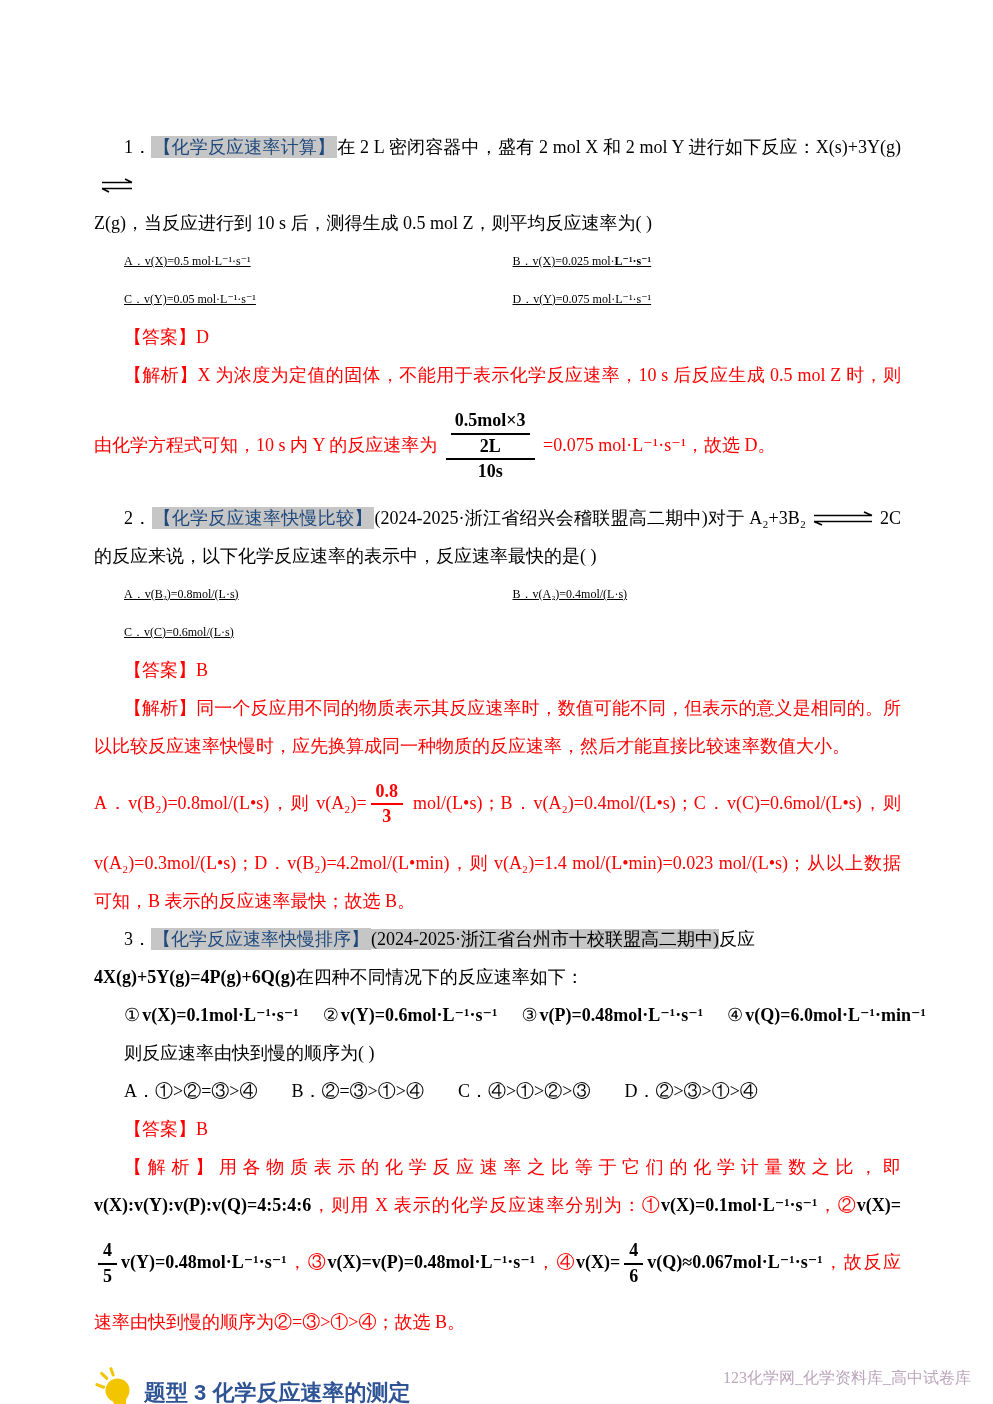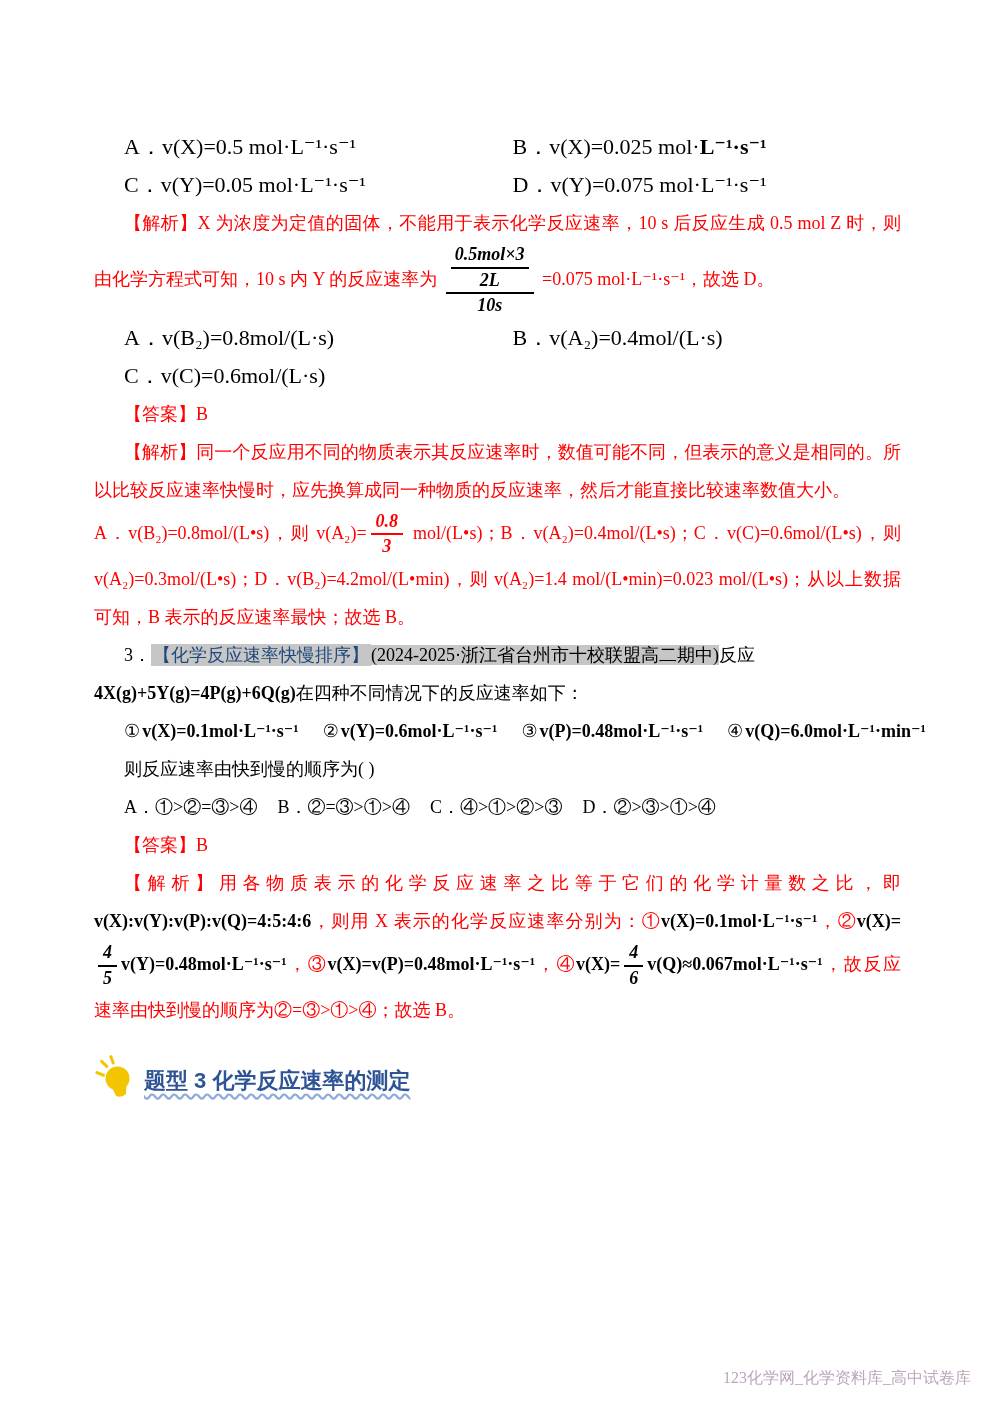--- a/index.html
+++ b/index.html
@@ -14,31 +14,31 @@
 
   .para { font-size:18px; line-height:38px; text-align:justify; }
   .indent { text-indent:30px; }
   .red { color:#ff0000; }
   .mb { font-weight:bold; color:#000; }           
   .tag {
     color:#1f497d; background:#c6c6c6; padding:1px 2px;
   }
   .hl { background:#c6c6c6; }
 
-  .opt-row { display:flex; font-size:22px; line-height:38px; padding-left:30px; }
+  .opt-row { display:flex; font-size:12px; line-height:38px; padding-left:30px;text-decoration:underline; }
   .opt-row .half { flex:0 0 50%; }
-  .q3-opts { display:flex; gap:20px; font-size:18px; line-height:38px; padding-left:30px;text-align:right; }
+  .q3-opts { display:flex; gap:34px; font-size:18px; line-height:38px; padding-left:30px;text-align:right; }
 
   .items-row { display:flex; gap:24px; font-size:18px; line-height:38px; padding-left:30px; }
   .items-row .circ { margin-right:2px; }
 
   
   .frac {
     display:inline-block; vertical-align:middle; text-align:center;
-    line-height:1.2; font-weight:bold; margin:2px 4px; text-indent:0;font-style:italic;
+    line-height:1.2; font-weight:bold; margin:16px 4px; text-indent:0;
   }
   .frac > .frac-top { display:block; border-bottom:2px solid currentColor; padding:0 5px 1px; }
   .frac > .frac-bot { display:block; padding:1px 5px 0; }
   .frac.black { color:#000; }
   .frac .frac-inner { display:inline-block; text-align:center; }
   .frac .frac-inner .frac-top { display:block; border-bottom:2px solid currentColor; padding:0 4px 1px; }
   .frac .frac-inner .frac-bot { display:block; padding:1px 4px 0; }
 
   
   .eq-arrow { display:inline-block; vertical-align:-2px; margin:0 6px; }
@@ -62,45 +62,59 @@
     position:absolute; right:22px; top:1368px;
     font-size:16px; color:#bca6bc;
   }
 </style>
 </head>
 <body>
 
 <div class="page">
   <div class="content">
 
+    <p class="para indent">
+      <span>1．</span><span class="tag">【化学反应速率计算】</span><span>在 2 L 密闭容器中，盛有 2 mol X 和 2 mol Y 进行如下反应：X(s)+3Y(g)</span><span class="eq-arrow"><svg width="34" height="15" viewBox="0 0 34 15">
+            <path d="M2 4.5 H32 M32 4.5 l-7 -3.5" fill="none" stroke="#000" stroke-width="1.6"></path>
+            <path d="M32 10.5 H2 M2 10.5 l7 3.5" fill="none" stroke="#000" stroke-width="1.6"></path>
+          </svg></span><br>
+      <span>Z(g)，当反应进行到 10 s 后，测得生成 0.5 mol Z，则平均反应速率为(        )</span>
+    </p>
 
     <div class="opt-row">
       <span class="half">A．v(X)=0.5 mol·L⁻¹·s⁻¹</span>
       <span class="half"><span>B．v(X)=0.025 mol·</span><b>L⁻¹·s⁻¹</b></span>
     </div>
     <div class="opt-row">
       <span class="half">C．v(Y)=0.05 mol·L⁻¹·s⁻¹</span>
       <span class="half">D．v(Y)=0.075 mol·L⁻¹·s⁻¹</span>
     </div>
 
+    <p class="para indent red">【答案】D</p>
 
     <p class="para indent red">
       <span>【解析】X 为浓度为定值的固体，不能用于表示化学反应速率，10 s 后反应生成 0.5 mol Z 时，则由化学方程式可知，10 s 内 Y 的反应速率为</span>
       <span class="frac black">
         <span class="frac-top">
           <span class="frac-inner">
             <span class="frac-top">0.5mol×3</span>
             <span class="frac-bot">2L</span>
           </span>
         </span>
         <span class="frac-bot">10s</span>
       </span>
       <span>=0.075 mol·L⁻¹·s⁻¹，故选 D。</span>
     </p>
 
+    <p class="para indent">
+      <span>2．</span><span class="tag">【化学反应速率快慢比较】</span><span>(2024-2025·浙江省绍兴会稽联盟高二期中)</span><span>对于 A₂+3B₂</span><span class="eq-arrow"><svg width="62" height="15" viewBox="0 0 62 15">
+            <path d="M2 4.5 H60 M60 4.5 l-8 -3.5" fill="none" stroke="#000" stroke-width="1.6"></path>
+            <path d="M60 10.5 H2 M2 10.5 l8 3.5" fill="none" stroke="#000" stroke-width="1.6"></path>
+          </svg></span><span>2C 的反应来说，以下化学反应速率的表示中，反应速率最快的是(        )</span>
+    </p>
 
     <div class="opt-row">
       <span class="half">A．v(B₂)=0.8mol/(L·s)</span>
       <span class="half">B．v(A₂)=0.4mol/(L·s)</span>
     </div>
     <div class="opt-row">
       <span class="half">C．v(C)=0.6mol/(L·s)</span>
     </div>
 
     <p class="para indent red">【答案】B</p>

